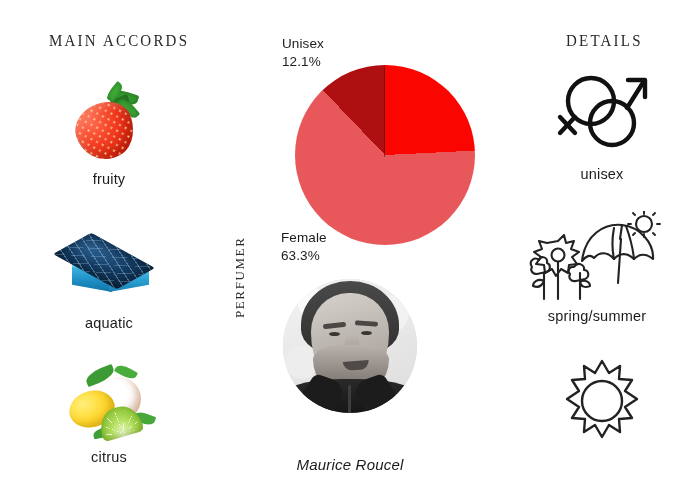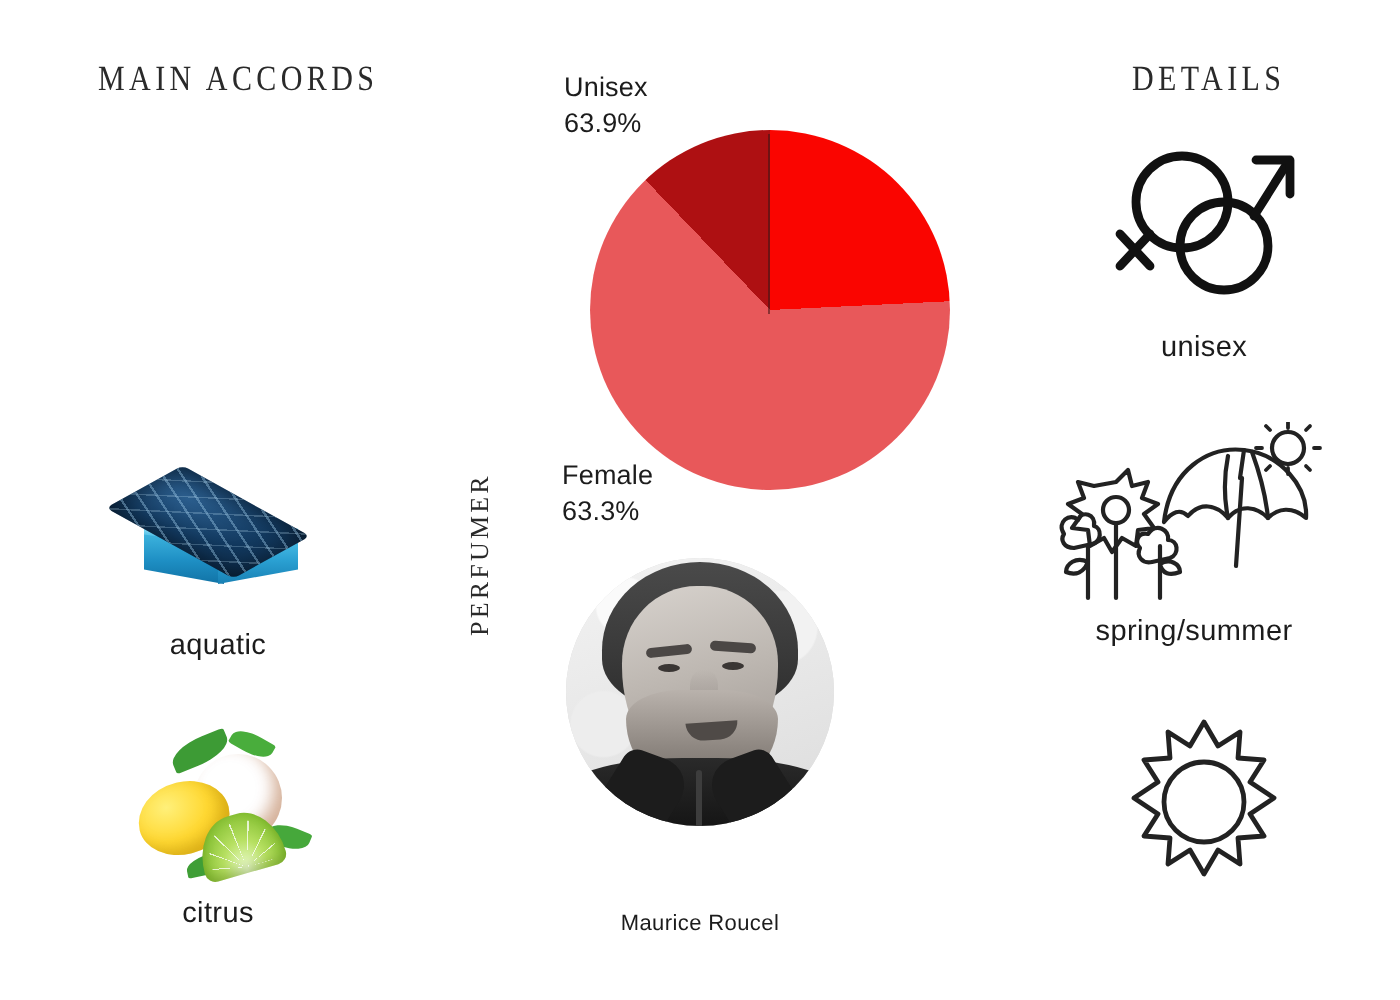--- a/index.html
+++ b/index.html
@@ -229,30 +229,43 @@
     position:absolute; top:98px; width:36px; height:34px; background:#1c1c1c;
   }
   #avatar .collar-l { left:22px; transform: rotate(20deg) skewX(-12deg); border-radius:6px 18px 4px 10px;}
   #avatar .collar-r { left:74px; transform: rotate(-20deg) skewX(12deg); border-radius:18px 6px 10px 4px;}
   #avatar .zip {
     position:absolute; left:65px; top:106px; width:3px; height:30px;
     background:#3d3d3d; border-radius:2px;
   }
   #perfumer-name {
     position:absolute; left:250px; top:456px; width:200px; text-align:center;
-    font-size:11px; color:#1c1c1c; letter-spacing:.2px;
+    font-size:15px; color:#1c1c1c; letter-spacing:.2px;font-style:italic;
   }
 </style>
 </head>
 <body>
 
 <div class="page">
 
   <div class="section-title" id="title-accords">MAIN  ACCORDS</div>
 
+  <div class="tile" id="accord-0">
+    <div class="art">
+      <div class="straw">
+        <div class="leaf l1"></div>
+          <div class="leaf l2"></div>
+        <div class="leaf l3"></div>
+          <div class="leaf l4"></div>
+        <div class="body"></div>
+          <div class="seeds"></div>
+      </div>
+    </div>
+    <div class="cap">fruity</div>
+  </div>
 
   <div class="tile" id="accord-1">
     <div class="art">
       <div class="aqua">
         <div class="front-l"></div>
           <div class="front-r"></div>
         <div class="rim"></div>
         <div class="top"></div>
           <div class="waves"></div>
       </div>
@@ -275,21 +288,21 @@
     <div class="cap">citrus</div>
   </div>
 
   <div id="chart-area">
     <div id="pie" style="background: conic-gradient(rgb(250, 5, 0) 0deg, rgb(250, 5, 0) 87.196deg, rgb(232, 88, 90) 87.196deg, rgb(232, 88, 90) 316.221deg, rgb(174, 16, 18) 316.221deg, rgb(174, 16, 18) 360deg);"></div>
     <div class="pie-sep"></div>
   </div>
 
   <div class="pie-label" id="lbl-unisex">
     <div>Unisex</div>
-    <div>63.9%</div>
+    <div>12.1%</div>
   </div>
   <div class="pie-label" id="lbl-feminine">
   </div>
   <div class="pie-label" id="lbl-female">
     <div>Female</div>
     <div>63.3%</div>
   </div>
 
   <div id="perfumer-word">PERFUMER</div>
 

